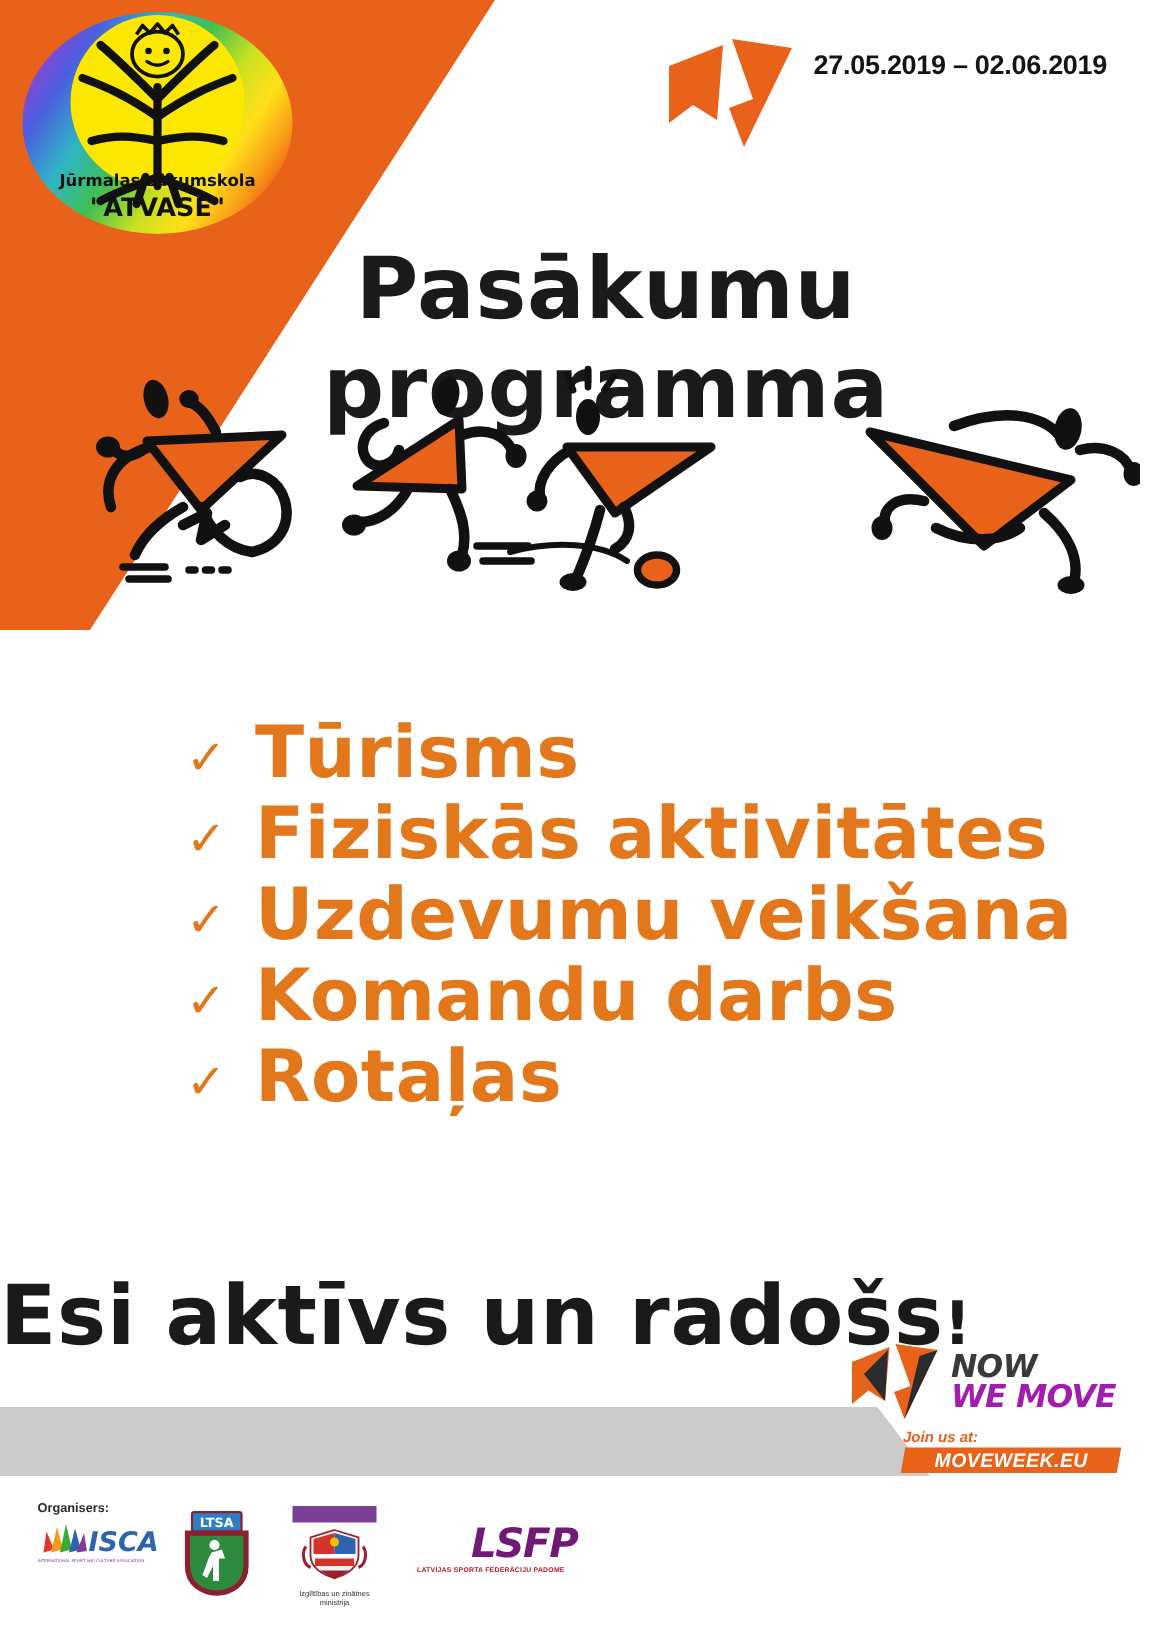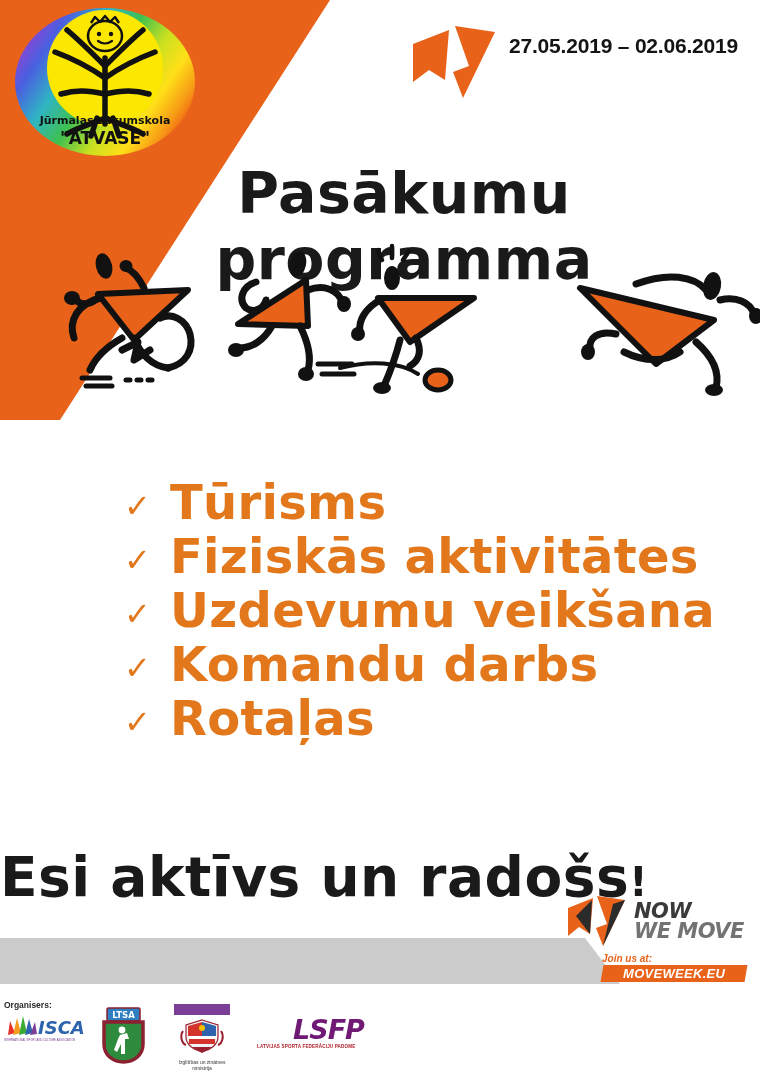--- a/index.html
+++ b/index.html
@@ -27,21 +27,21 @@
     position:absolute;right:30px;top:22px;z-index:4;
     display:flex;align-items:flex-start;gap:10px;
   }
   .nwm-mark{width:90px;height:82px;flex:none;}
   .header-text{padding-top:10px;text-align:center;}
   .header-line1{
     font-size:20.5px;font-weight:bold;color:#141414;letter-spacing:-0.2px;
     white-space:nowrap;line-height:1.25;
   }
   .header-line2{
-    font-size:21px;font-weight:bold;color:#141414;letter-spacing:-0.2px;
+    font-size:18px;font-weight:bold;color:#141414;letter-spacing:-0.2px;
     white-space:nowrap;line-height:1.3;
   }
 
   
   .main-title{
     position:absolute;left:0;right:0;top:160px;text-align:center;z-index:5;
     font-family:"DejaVu Sans", sans-serif;
     font-size:57px;font-weight:bold;color:#1a1a1a;
     letter-spacing:0.5px;
     padding-left:40px;
@@ -94,37 +94,37 @@
   }
   .nwm-footer-top{display:flex;align-items:center;gap:6px;}
   .nwm-footer-mark{width:62px;height:56px;flex:none;}
   .nwm-words{line-height:0.94;}
   .nwm-now{
     font-family:"DejaVu Sans", sans-serif;font-weight:bold;font-style:italic;
     font-size:21px;color:#3a3a3a;letter-spacing:-0.5px;
   }
   .nwm-wemove{
     font-family:"DejaVu Sans", sans-serif;font-weight:bold;font-style:italic;
-    font-size:21px;color:#737373;letter-spacing:-0.5px;
+    font-size:21px;color:#a21caf;letter-spacing:-0.5px;
   }
   .nwm-join{
     text-align:left;font-style:italic;font-weight:bold;font-size:10px;
     color:#E8621A;margin-top:3px;margin-left:36px;
   }
   .nwm-url{
     margin-left:36px;margin-top:1px;background:#E8621A;color:#fff;
     font-weight:bold;font-style:italic;font-size:13px;text-align:center;
     padding:1px 6px;letter-spacing:0.3px;
     transform:skewX(-10deg);
   }
   .nwm-url span{display:inline-block;transform:skewX(10deg);}
 
   
   .organisers{
-    position:absolute;left:4px;top:1000px;z-index:6;
+    position:absolute;left:25px;top:1000px;z-index:6;
     display:flex;align-items:flex-start;gap:16px;
   }
   .org-isca{width:80px;}
   .org-label{
     font-size:8.5px;font-weight:bold;color:#2a2a2a;margin-bottom:3px;
   }
   .isca-mark{display:flex;align-items:flex-end;}
   .isca-sub{
     font-size:2.6px;color:#6c2d86;margin-top:2px;letter-spacing:0.1px;
     transform:scale(1,1);

